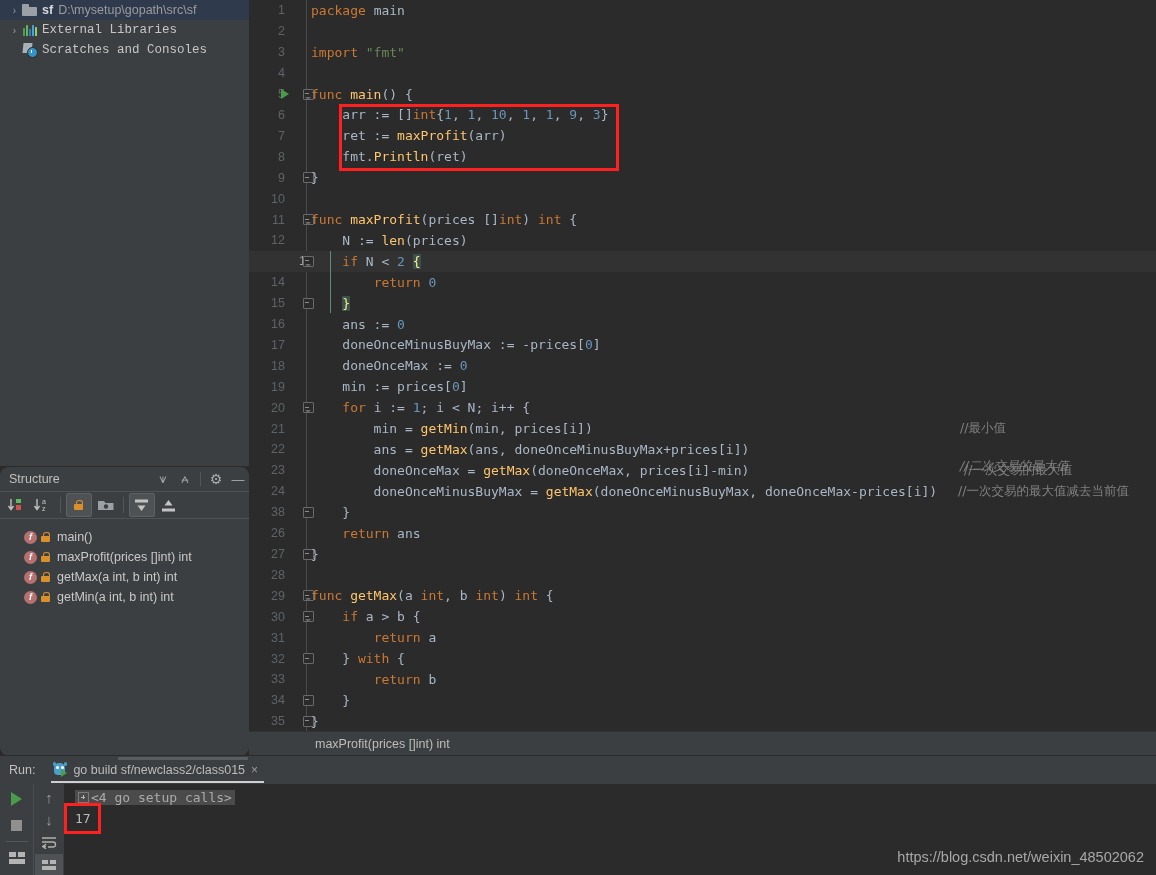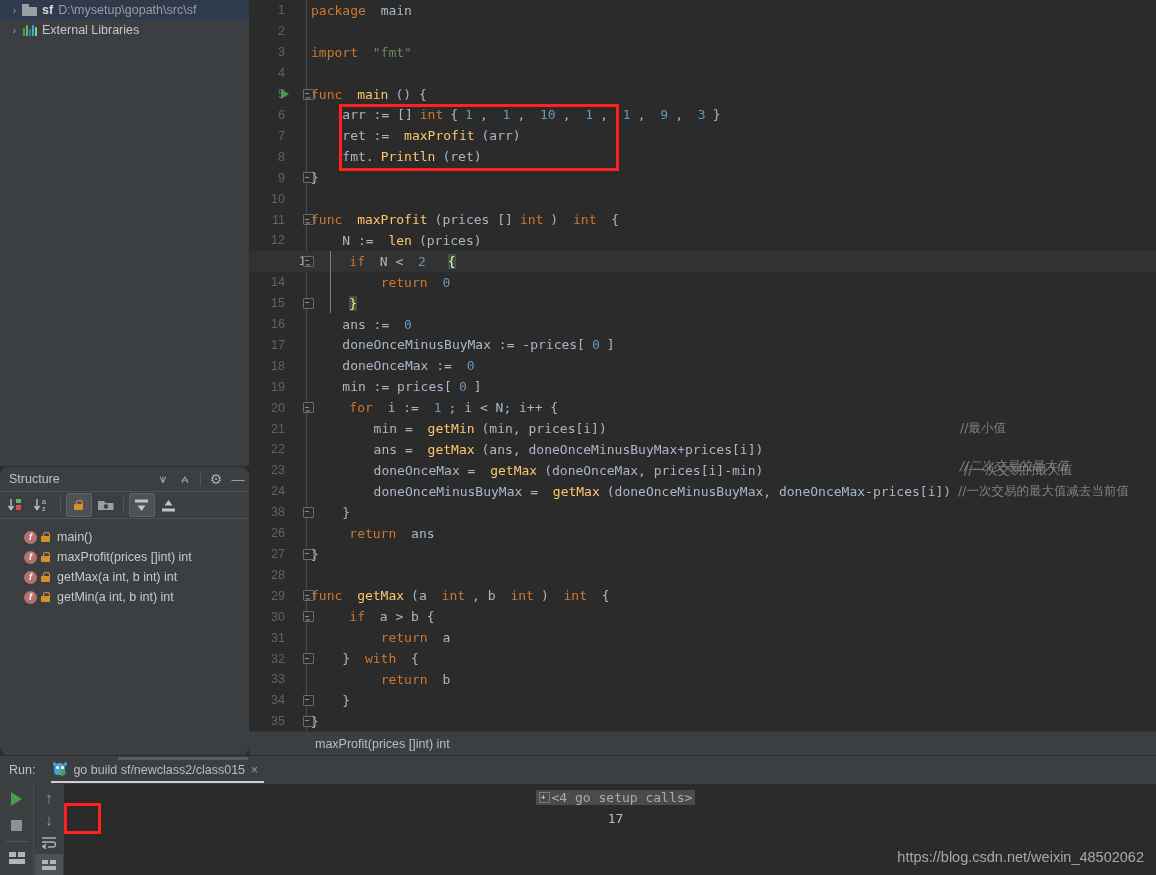--- a/index.html
+++ b/index.html
@@ -39,21 +39,21 @@
   }
   .tw-arrow.empty { visibility: hidden; }
   .tw-icon {
     width: 17px; height: 16px;
     display: inline-flex; align-items: center; justify-content: center;
     margin-right: 4px;
     flex: 0 0 auto;
   }
   .lbl-bold { font-weight: bold; color: #d8d8d8; margin-right: 5px; }
   .lbl-dim { color: #9b9b9b; }
-  .lbl-norm { color: #c6c6c6; }
+  .lbl-norm { color: #c6c6c6; font-family: Liberation Mono, monospace; }
 
   
   .ic-folder { position: relative; width: 15px; height: 12px; }
   .ic-folder .body {
     position: absolute; left: 0; bottom: 0; width: 15px; height: 9px;
     background: #9aa0a6; border-radius: 1px;
   }
   .ic-folder .tab {
     position: absolute; left: 0; top: 0; width: 7px; height: 4px;
     background: #9aa0a6; border-radius: 1px 1px 0 0;
@@ -166,21 +166,21 @@
   .gutter-run {
     position: absolute; left: 29px; top: 0; height: 100%;
     width: 14px; display: flex; align-items: center; justify-content: center;
   }
   .gutter-fold {
     position: absolute; left: 52px; top: 0; height: 100%;
     width: 14px; display: flex; align-items: center; justify-content: center;
   }
   .code-text {
     position: absolute; left: 62px; top: 0; height: 100%;
-    display: flex; align-items: center; gap: 7px;
+    display: flex; align-items: center;
   }
   .vline {
     position: absolute; left: 57px; top: 0; bottom: 0;
     width: 1px; background: #4b4b4b;
   }
   
   .kw   { color: #cc7832; }
   .idn  { color: #a9b7c6; }
   .typ  { color: #cc7832; }
   .num  { color: #6897bb; }
@@ -316,21 +316,21 @@
   .sep-h { width: 22px; height: 1px; background: #555; margin: 3px 0; }
 
   #console {
     position: absolute; left: 63px; top: 0; right: 0; bottom: 0;
     font-family: "DejaVu Sans Mono", monospace;
     font-size: 13px;
     color: #bbbbbb;
     padding-top: 3px;
     overflow: hidden;
   }
-  .c-line { height: 21px; display: flex; align-items: center; padding-left: 12px; white-space: pre; justify-content: center; }
+  .c-line { height: 21px; display: flex; align-items: center; padding-left: 12px; white-space: pre; }
   .folded {
     background: #4b4b4b; color: #aaaaaa;
     padding: 0 3px; display: inline-flex; align-items: center;
   }
   .fold-plus {
     display: inline-block; width: 9px; height: 9px;
     border: 1px solid #7a7a7a; position: relative; margin-right: 2px;
     vertical-align: middle;
   }
   .fold-plus:before { content:""; position:absolute; left:1.5px; top:3.5px; width:4px; height:1px; background:#bbb; }
@@ -374,20 +374,30 @@
           <i style="height:8px;background:#4f9d4f"></i>
           <i style="height:11px;background:#5fb85f"></i>
           <i style="height:7px;background:#2f7fbf"></i>
           <i style="height:11px;background:#4aa3d8"></i>
           <i style="height:9px;background:#8fcf6f"></i>
         </span>
       </span>
       <span class="lbl-norm">External Libraries</span>
     </div>
 
+    <div class="tree-row">
+      <span class="tw-arrow empty"></span>
+      <span class="tw-icon">
+        <span class="ic-scratch">
+            <span class="pg"></span>
+            <span class="clock"></span>
+          </span>
+      </span>
+      <span class="lbl-norm">Scratches and Consoles</span>
+    </div>
   </div>
 
   <div id="structure-panel">
     <div id="structure-header">
       <span class="sh-title">Structure</span>
       <span class="hdr-btn" style="font-size:13px">⩛</span>
       <span class="hdr-btn" style="font-size:13px">⩜</span>
       <span class="hdr-sep"></span>
       <span class="hdr-btn" style="font-size:14px">⚙</span>
       <span class="hdr-btn" style="font-size:13px">—</span>

